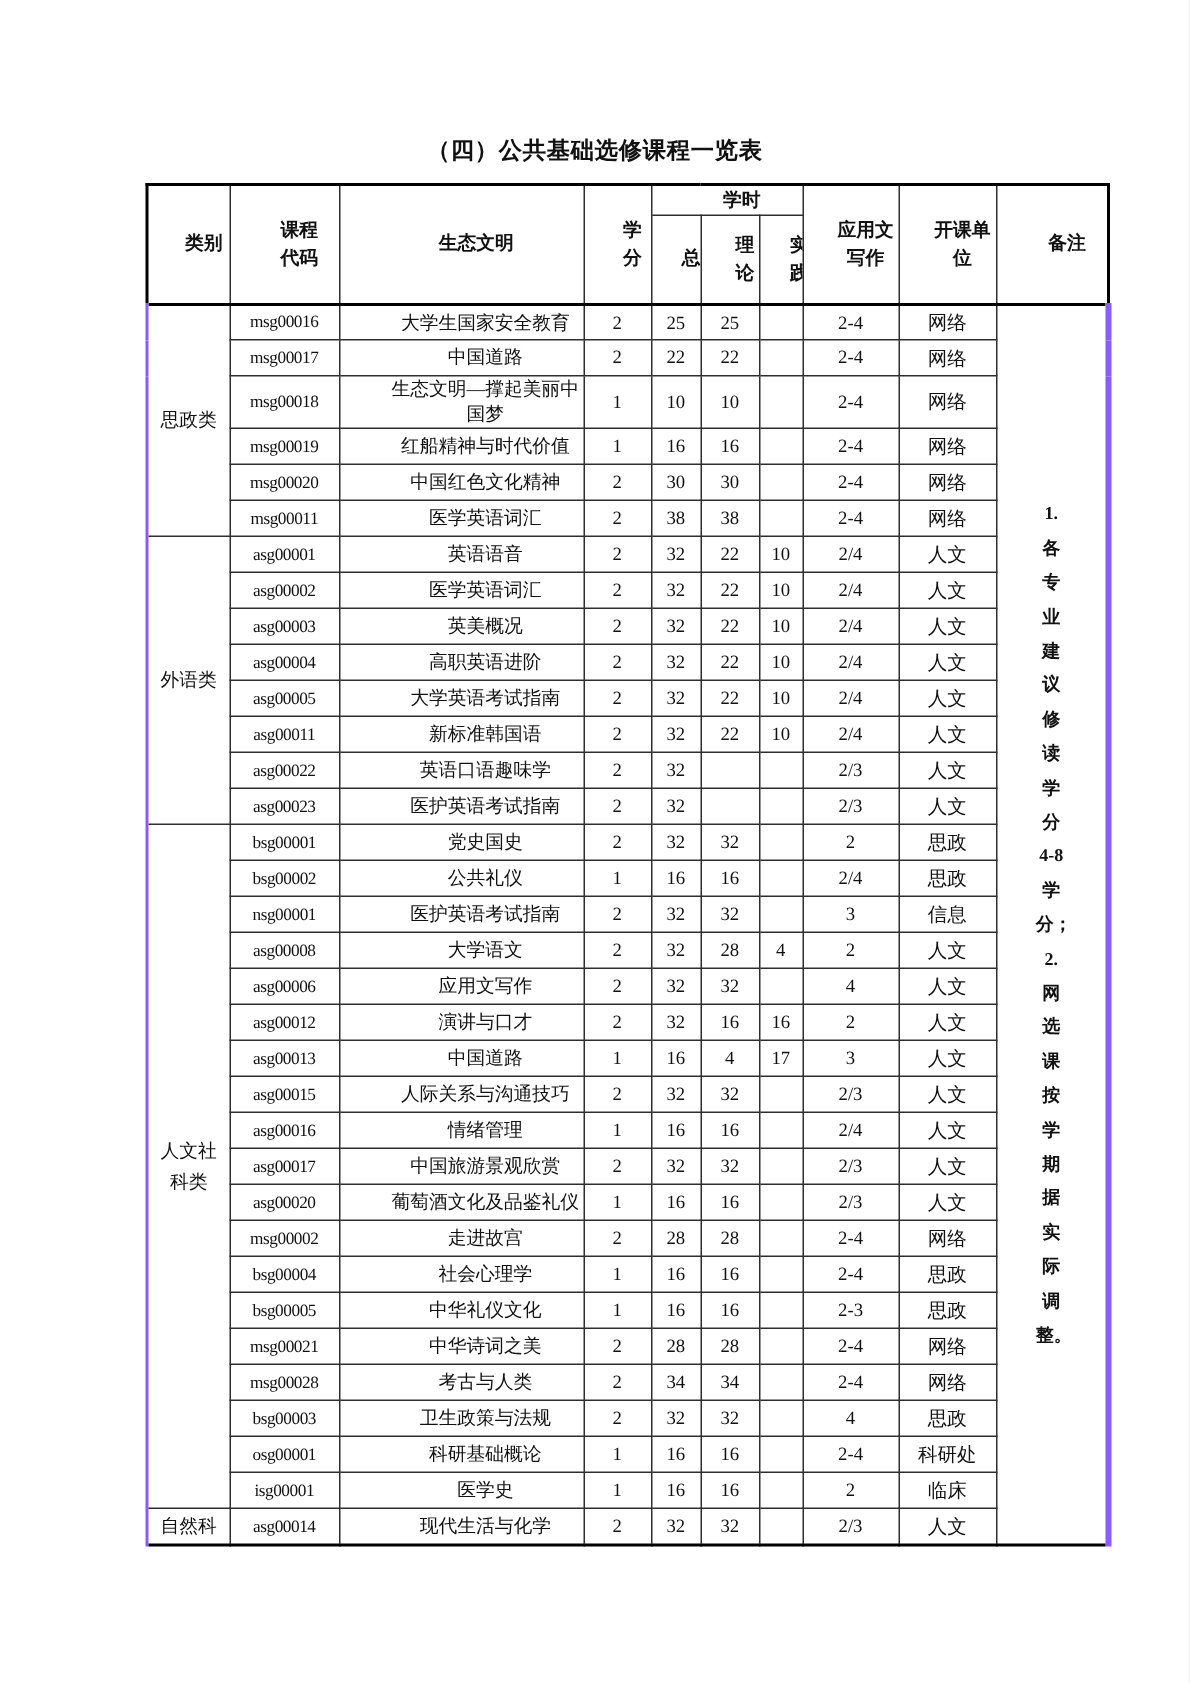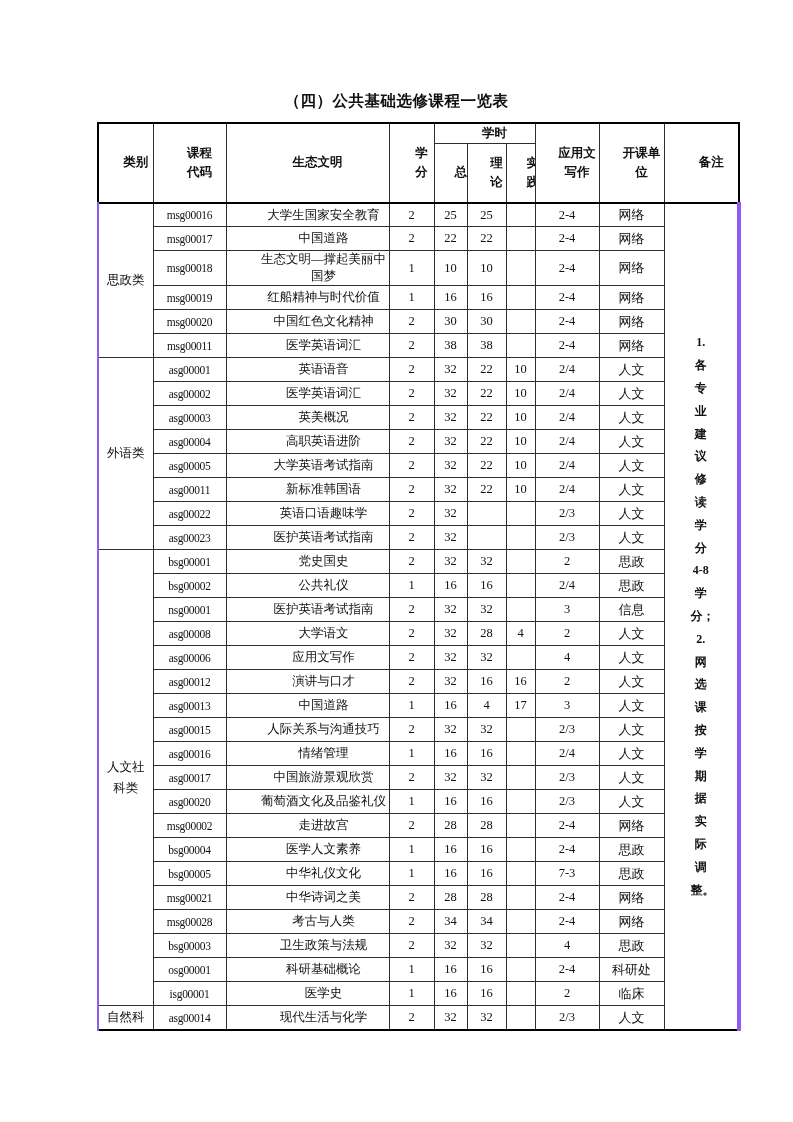--- a/index.html
+++ b/index.html
@@ -394,36 +394,36 @@
           <td class="name">走进故宫</td>
           <td class="num">2</td>
           <td class="num">28</td>
           <td class="num">28</td>
           <td class="num"></td>
           <td class="num">2-4</td>
           <td class="unit">网络</td>
         </tr>
         <tr>
           <td class="code">bsg00004</td>
-          <td class="name">医学人文素养</td>
+          <td class="name">社会心理学</td>
           <td class="num">1</td>
           <td class="num">16</td>
           <td class="num">16</td>
           <td class="num"></td>
           <td class="num">2-4</td>
           <td class="unit">思政</td>
         </tr>
         <tr>
           <td class="code">bsg00005</td>
           <td class="name">中华礼仪文化</td>
           <td class="num">1</td>
           <td class="num">16</td>
           <td class="num">16</td>
           <td class="num"></td>
-          <td class="num">7-3</td>
+          <td class="num">2-3</td>
           <td class="unit">思政</td>
         </tr>
         <tr>
           <td class="code">msg00021</td>
           <td class="name">中华诗词之美</td>
           <td class="num">2</td>
           <td class="num">28</td>
           <td class="num">28</td>
           <td class="num"></td>
           <td class="num">2-4</td>

